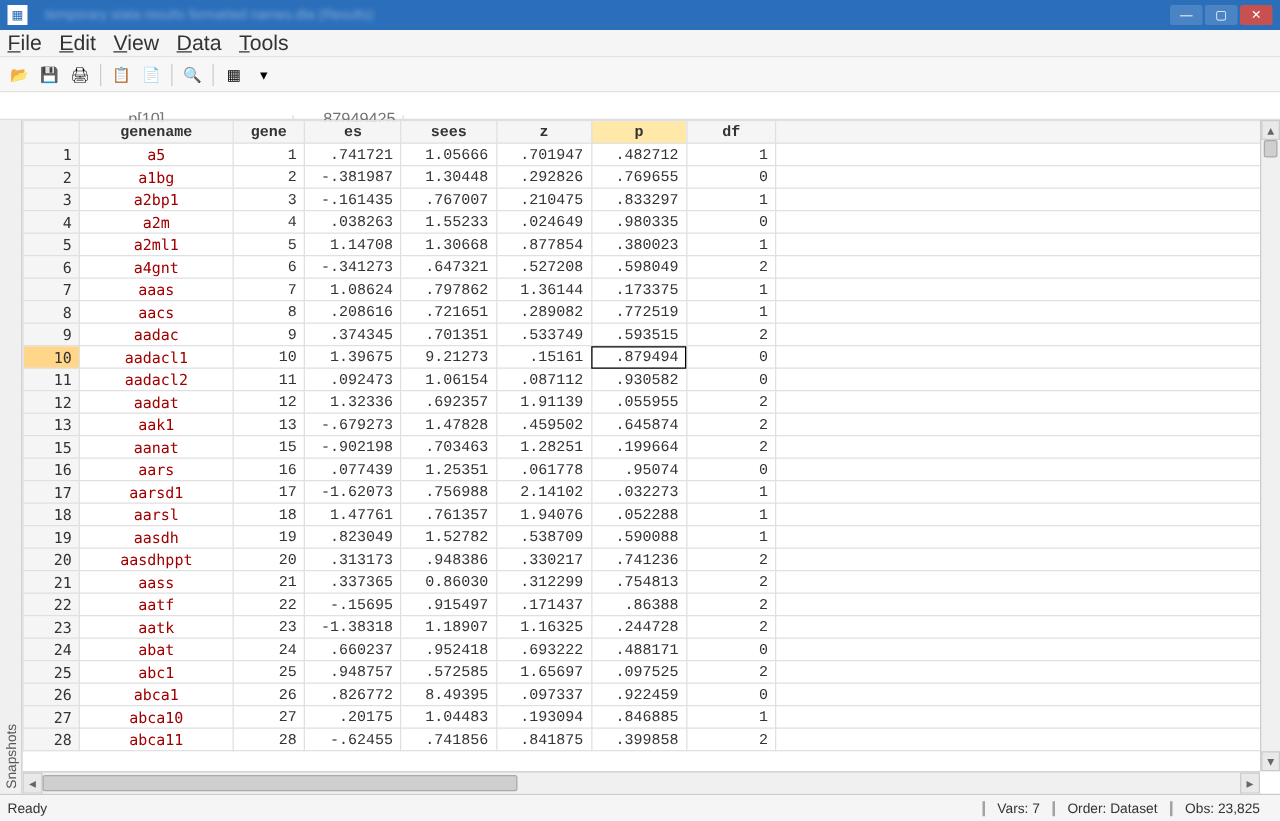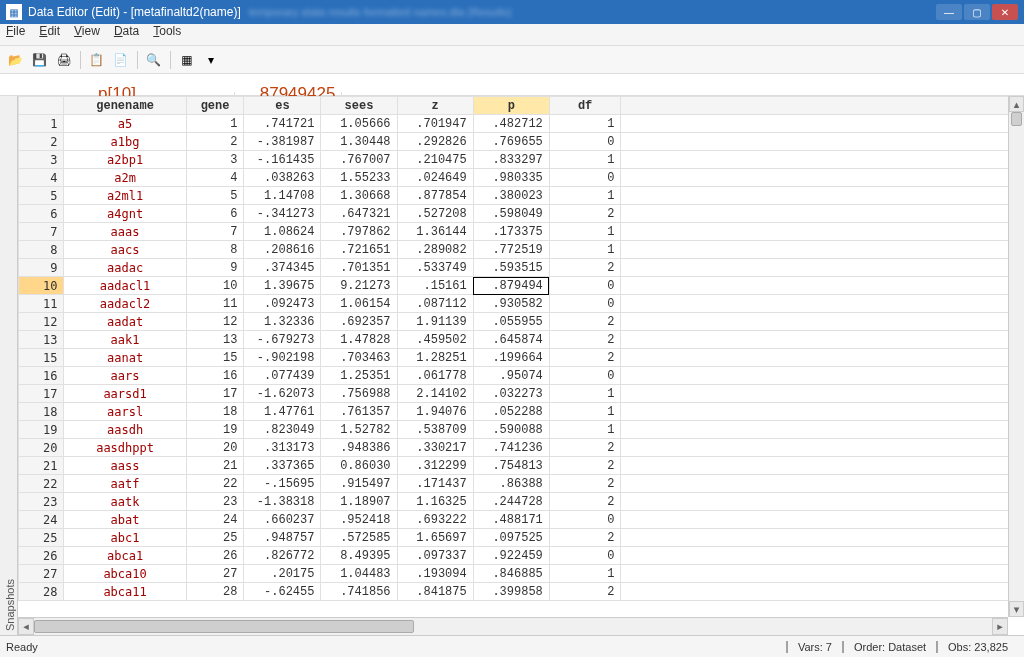--- a/index.html
+++ b/index.html
@@ -5,29 +5,29 @@
 * { box-sizing: border-box; margin: 0; padding: 0; }
 body { font-family: "Segoe UI", Tahoma, sans-serif; font-size: 11px; background: #fff; width: 1024px; height: 657px; overflow: hidden; position: relative; }
 
 .titlebar { height: 24px; background: linear-gradient(#2b6fbb, #2b6fbb); color: #fff; display: flex; align-items: center; padding: 0 6px; }
 .titlebar .icon { width: 16px; height: 16px; background: #fff; margin-right: 6px; display:inline-flex; align-items:center; justify-content:center; color:#2b6fbb; font-size:10px; }
 .titlebar .title { font-size: 12px; }
 .titlebar .blur { margin-left: 8px; color: rgba(255,255,255,0.4); filter: blur(2px); font-size:11px;}
 .titlebar .winbtns { margin-left: auto; display:flex; gap:2px;}
 .titlebar .winbtn { width:26px; height:16px; background: rgba(255,255,255,0.15); border-radius:2px; display:flex; align-items:center; justify-content:center; color:#fff; font-size:10px;}
 
-.menubar { height: 22px; background: #f5f5f5; border-bottom: 1px solid #ddd; display: flex; align-items: flex-start; padding: 0 6px; gap: 14px; font-size: 12px; color:#333;}
+.menubar { height: 22px; background: #f5f5f5; border-bottom: 1px solid #ddd; display: flex; align-items: flex-end; padding: 0 6px; gap: 14px; font-size: 17px; color:#333;}
 .menubar span:first-letter { text-decoration: underline; }
 
 .toolbar { height: 28px; background: #f7f7f7; border-bottom: 1px solid #ddd; display:flex; align-items:center; padding: 0 6px; gap:4px; }
 .tbtn { width:20px; height:20px; border:1px solid transparent; border-radius:2px; display:flex; align-items:center; justify-content:center; font-size:12px;}
 .tsep { width:1px; height:18px; background:#ccc; margin:0 2px;}
 
 .inputrow { height: 22px; background:#fff; border-bottom: 1px solid #ddd; display:flex;}
-.inputrow .cell { border-right:1px solid #e0e0e0; padding: 2px 6px; font-size:17px; color:#c2410c; display:flex; align-items:center;margin-top:18px;}
+.inputrow .cell { border-right:1px solid #e0e0e0; padding: 2px 6px; font-size:13px; color:#737373; display:flex; align-items:center;margin-top:18px;}
 .inputrow .cellname { width: 235px; justify-content:center;}
 .inputrow .cellval { flex:0 0 auto; padding-left:20px;}
 
 .mainarea { position:absolute; top:96px; bottom:22px; left:0; right:0; display:flex;}
 .snapshots { width:18px; background:#f0f0f0; border-right:1px solid #ccc; writing-mode: vertical-rl; text-orientation: mixed; font-size:11px; color:#555; padding-top:4px; text-align:left;}
 .snapshots::before{content:""; display:block; height:0;}
 .snaplabel { transform: rotate(180deg); padding:4px 1px;}
 .gridwrap { flex:1; overflow:hidden; position:relative;}
 table.grid { border-collapse: collapse; table-layout: fixed; font-family: Consolas, "Courier New", monospace; font-size: 12px; }
 table.grid th, table.grid td { border: 1px solid #e0e0e0; height: 18px; padding: 0 6px; white-space: nowrap; }
@@ -52,21 +52,20 @@
 .bottomscroll .thumb{position:absolute; left:0; width:380px; top:2px; bottom:2px; background:#cfcfcf; border:1px solid #aaa; border-radius:2px;}
 .statusbar { position:absolute; bottom:0; left:0; right:0; height:22px; background:#f5f5f5; border-top:1px solid #ccc; display:flex; align-items:center; font-size:11px; color:#333; padding:0 6px;}
 .statusbar .sp { margin-left:auto; display:flex; gap:0;}
 .statusbar .seg { border-left:2px solid #a3a3a3; padding:0 10px;}
 </style>
 </head>
 <body>
 
 <div class="titlebar">
   <span class="icon">▦</span>
-  <span class="title">Data Editor (Edit) - [metafinaltd2(name)]</span>
   <span class="blur">temporary stata results formatted names.dta (Results)</span>
   <div class="winbtns">
     <div class="winbtn">—</div>
     <div class="winbtn">▢</div>
     <div class="winbtn" style="background:#c75050;">✕</div>
   </div>
 </div>
 
 <div class="menubar" id="menubar">
     <span>File</span>

